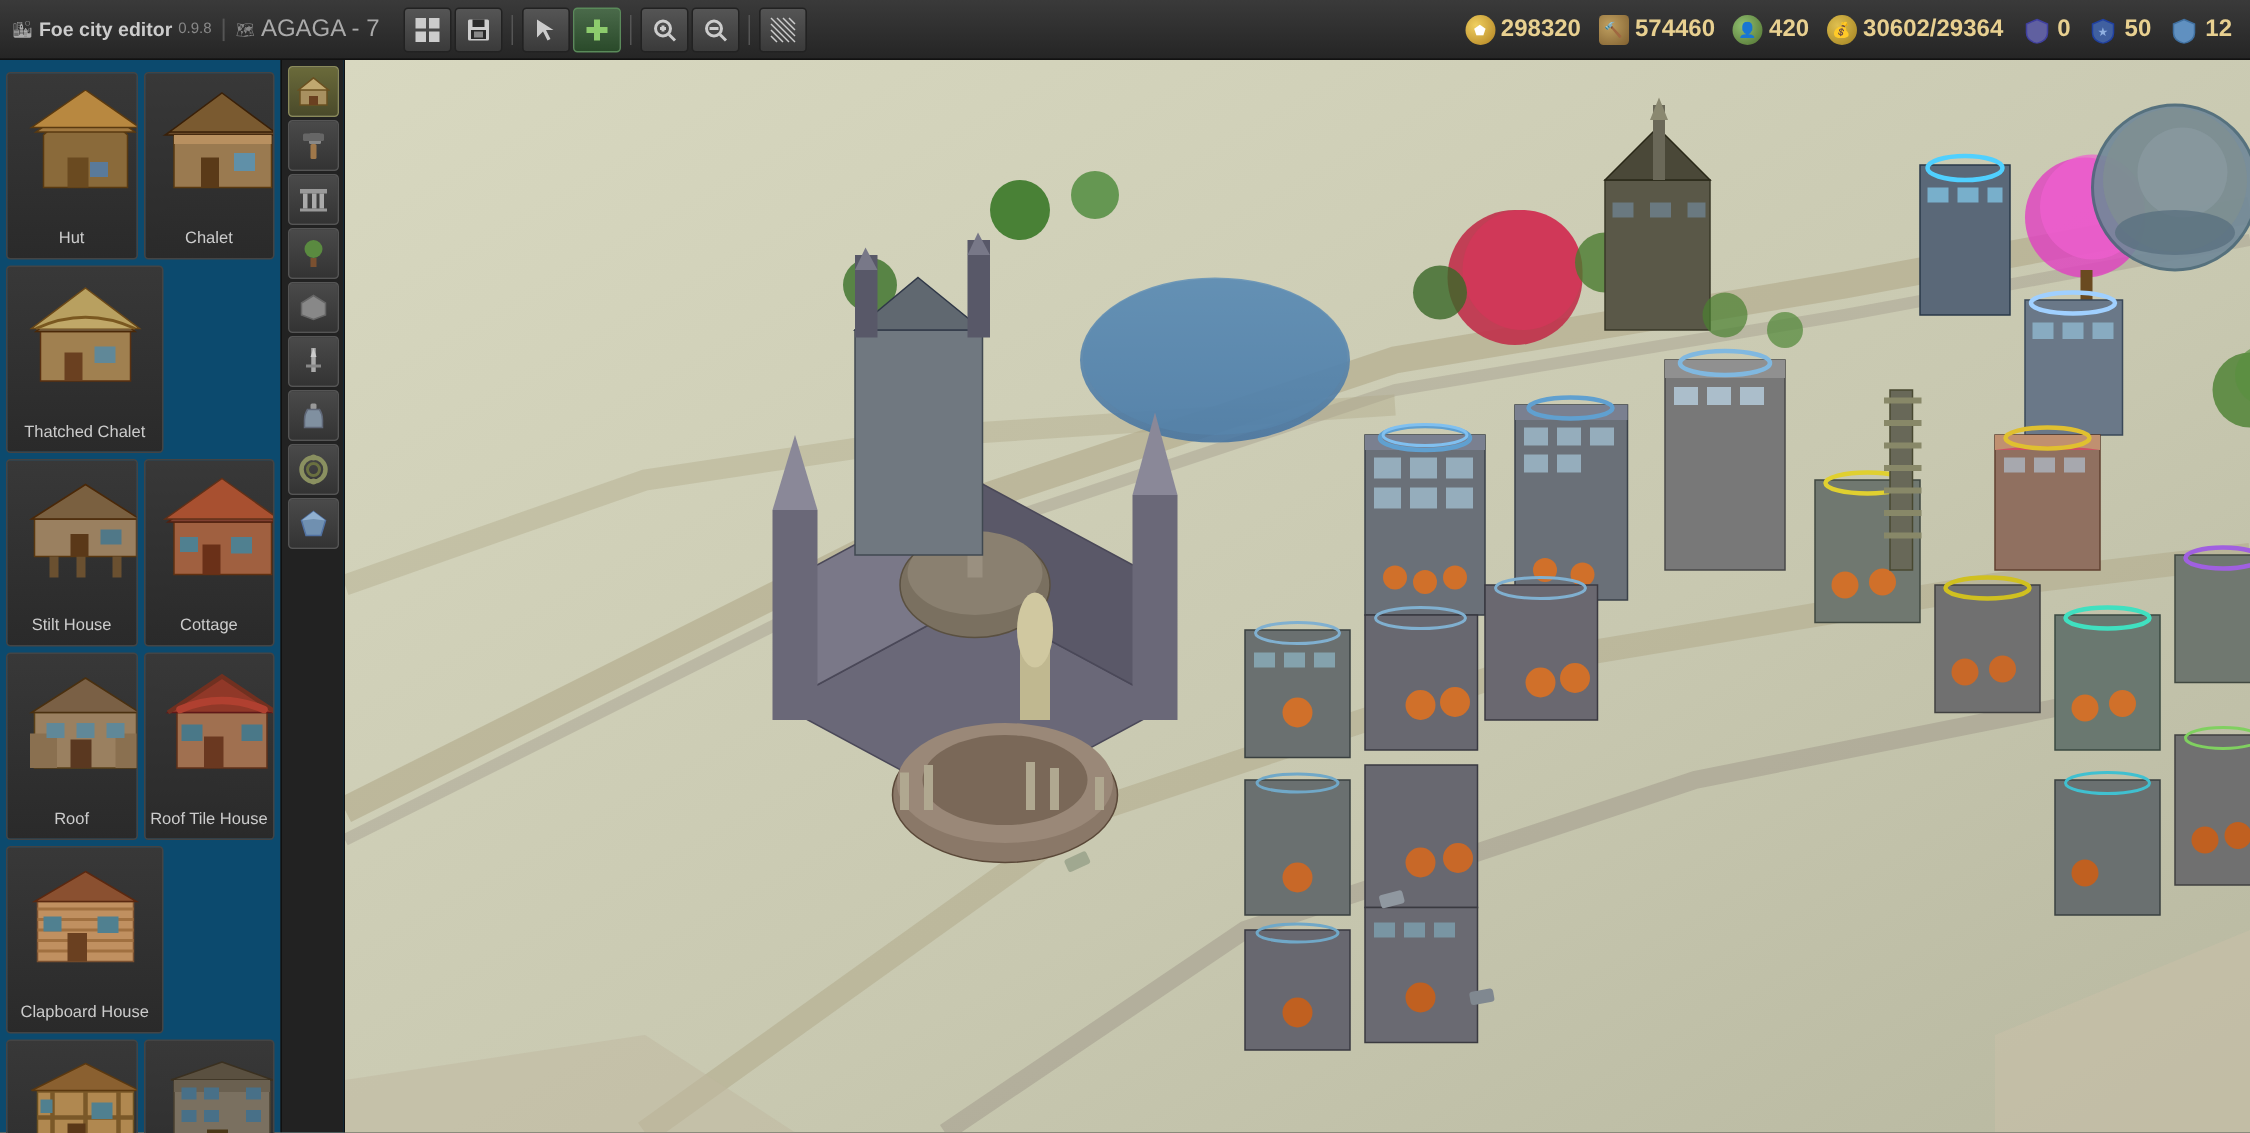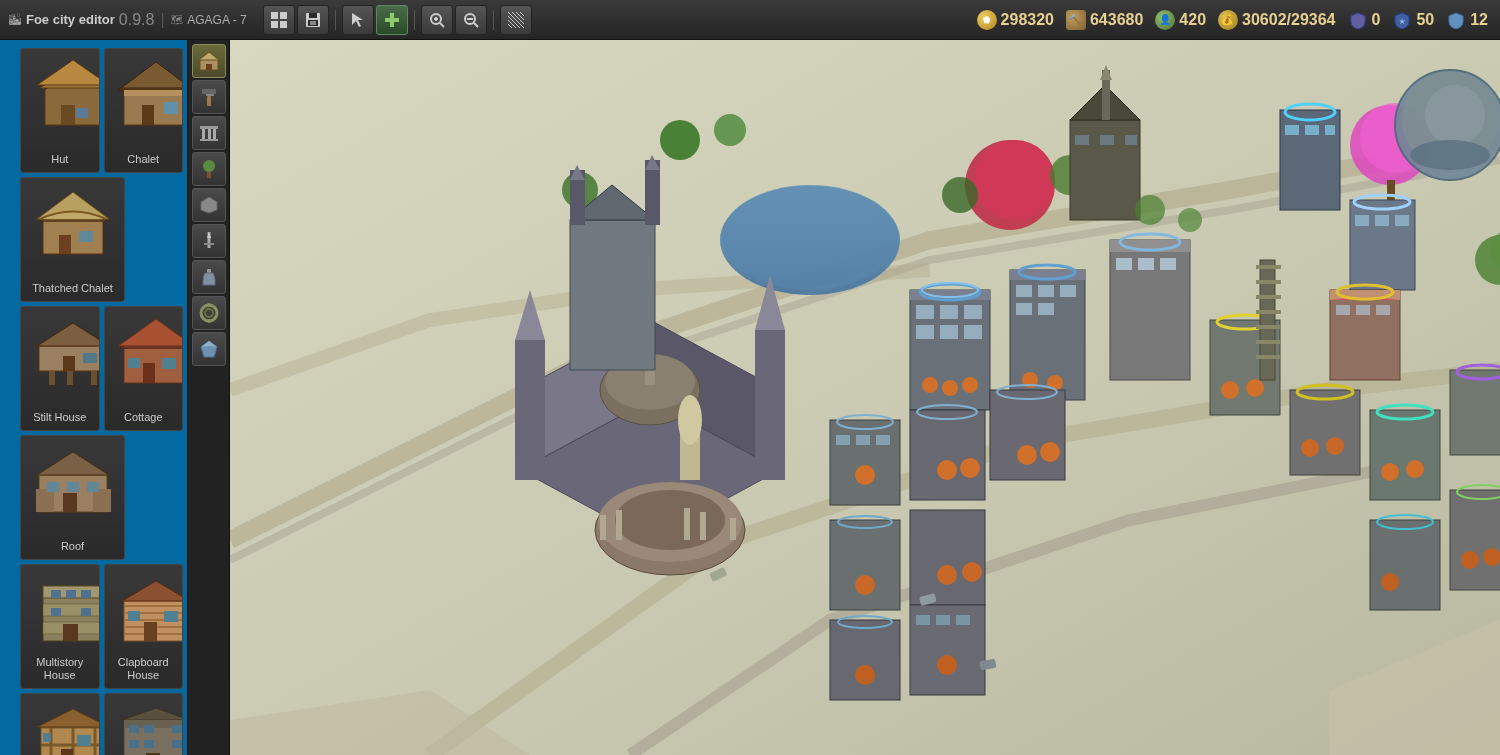--- a/index.html
+++ b/index.html
@@ -83,27 +83,26 @@
     
     #main {
       display: flex;
       width: 100%;
       height: calc(755px - 40px);
     }
 
     
     #sidebar {
       width: 230px;
-      background: #0369a1;
+      background: #0c4a6e;
       border-right: 1px solid #111;
       display: flex;
       flex-direction: column;
       overflow: hidden;
       position: relative;
-      padding-left: 16px;
     }
 
     #building-list {
       flex: 1;
       overflow-y: auto;
       overflow-x: hidden;
       padding: 8px 4px;
     }
     #building-list::-webkit-scrollbar { width: 8px; }
     #building-list::-webkit-scrollbar-track { background: #1a1a1a; }
@@ -198,24 +197,24 @@
       overflow: hidden;
     }
   </style>
 </head>
 <body>
 
 <div id="topbar">
   <div id="topbar-left">
     <span id="app-title-icon" style="color:#aaa;font-size:11px;margin-right:4px;">🏙</span>
     <span style="color:#ccc;font-size:13px;font-weight:bold;">Foe city editor</span>
-    <span style="color:#888;font-size:16px;margin-left:4px;">0.9.8</span>
+    <span style="color:#888;font-size:10px;margin-left:4px;">0.9.8</span>
     <span style="color:#555;margin:0 6px;">|</span>
     <span style="color:#888;font-size:10px;">🗺</span>
-    <span style="color:#aaa;font-size:12px;margin-left:4px;">AGAGA - 7</span>
+    <span style="color:#aaa;font-size:16px;margin-left:4px;">AGAGA - 7</span>
   </div>
 
   <div id="toolbar-icons">
     <button class="toolbar-btn" title="Grid View">
       <svg width="18" height="18" viewBox="0 0 18 18" fill="#ccc">
           <rect x="1" y="1" width="7" height="7"></rect>
           <rect x="10" y="1" width="7" height="7"></rect>
           <rect x="1" y="10" width="7" height="7"></rect>
           <rect x="10" y="10" width="7" height="7"></rect>
         </svg>
@@ -270,21 +269,21 @@
     </button>
   </div>
 
   <div id="topbar-right">
     <div class="resource-item">
       <div class="resource-icon icon-gold" style="width:20px;height:20px;border-radius:50%;background:radial-gradient(circle at 35% 35%,#f0d060,#b08020);display:flex;align-items:center;justify-content:center;font-size:9px;">⬟</div>
       <span class="res-val">298320</span>
     </div>
     <div class="resource-item">
       <div class="resource-icon" style="width:20px;height:20px;background:radial-gradient(circle at 35% 35%,#c0a060,#806030);border-radius:3px;display:flex;align-items:center;justify-content:center;font-size:10px;">🔨</div>
-      <span class="res-val">643680</span>
+      <span class="res-val">574460</span>
     </div>
     <div class="resource-item">
       <div class="resource-icon" style="width:20px;height:20px;background:radial-gradient(circle at 35% 35%,#90c070,#507030);border-radius:50%;display:flex;align-items:center;justify-content:center;font-size:10px;">👤</div>
       <span class="res-val">420</span>
     </div>
     <div class="resource-item">
       <div class="resource-icon" style="width:20px;height:20px;background:radial-gradient(circle at 35% 35%,#e0c050,#a08020);border-radius:50%;display:flex;align-items:center;justify-content:center;font-size:10px;">💰</div>
       <span class="res-val">30602/29364</span>
     </div>
     <div class="resource-item">
@@ -404,40 +403,37 @@
                 <rect x="5" y="42" width="18" height="23" fill="#8a7050"></rect>
                 <rect x="62" y="42" width="18" height="23" fill="#8a7050"></rect>
                 <rect x="32" y="46" width="14" height="19" fill="#5a3820"></rect>
                 <rect x="16" y="35" width="12" height="10" fill="#608898"></rect>
                 <rect x="56" y="35" width="12" height="10" fill="#608898"></rect>
                 <rect x="36" y="35" width="12" height="10" fill="#608898"></rect>
               </svg>
             </div>
             <span class="building-label">Roof</span>
           </div>
+          <div class="building-item">
+            <div class="building-thumb">
+              <svg width="85" height="70" viewBox="0 0 85 70">
+                <rect x="12" y="28" width="60" height="37" fill="#a07050" stroke="#603018" stroke-width="1"></rect>
+                <polygon points="42,4 78,28 6,28" fill="#903828" stroke="#601818" stroke-width="1"></polygon>
+                <path d="M6,28 L42,4 L78,28" fill="none" stroke="#703020" stroke-width="3"></path>
+                <rect x="30" y="44" width="13" height="21" fill="#6a3820"></rect>
+                <rect x="15" y="36" width="14" height="11" fill="#4a7888"></rect>
+                <rect x="55" y="36" width="14" height="11" fill="#4a7888"></rect>
+                <path d="M14,26 Q42,14 70,26" fill="none" stroke="#b04030" stroke-width="5" stroke-linecap="round"></path>
+              </svg>
+            </div>
+            <span class="building-label">Roof Tile House</span>
+          </div>
         </div>
 
         <div class="building-row">
-          <div class="building-item">
-            <div class="building-thumb">
-              <svg width="85" height="70" viewBox="0 0 85 70">
-                <rect x="12" y="10" width="60" height="55" fill="#8a8060" stroke="#4a4020" stroke-width="1"></rect>
-                <rect x="12" y="10" width="60" height="12" fill="#a09870" stroke="#5a4820" stroke-width="1"></rect>
-                <rect x="12" y="28" width="60" height="12" fill="#9a9068" stroke="#5a4820" stroke-width="0.5"></rect>
-                <rect x="12" y="46" width="60" height="12" fill="#9a9068" stroke="#5a4820" stroke-width="0.5"></rect>
-                <rect x="20" y="14" width="10" height="8" fill="#507090"></rect>
-                <rect x="35" y="14" width="10" height="8" fill="#507090"></rect>
-                <rect x="50" y="14" width="10" height="8" fill="#507090"></rect>
-                <rect x="20" y="32" width="10" height="8" fill="#507090"></rect>
-                <rect x="50" y="32" width="10" height="8" fill="#507090"></rect>
-                <rect x="32" y="48" width="15" height="17" fill="#5a3820"></rect>
-              </svg>
-            </div>
-            <span class="building-label">Multistory House</span>
-          </div>
           <div class="building-item">
             <div class="building-thumb">
               <svg width="85" height="70" viewBox="0 0 85 70">
                 <rect x="10" y="25" width="64" height="40" fill="#c09060" stroke="#7a5030" stroke-width="1"></rect>
                 <line x1="10" y1="30" x2="74" y2="30" stroke="#a07040" stroke-width="2"></line>
                 <line x1="10" y1="37" x2="74" y2="37" stroke="#a07040" stroke-width="2"></line>
                 <line x1="10" y1="44" x2="74" y2="44" stroke="#a07040" stroke-width="2"></line>
                 <line x1="10" y1="51" x2="74" y2="51" stroke="#a07040" stroke-width="2"></line>
                 <line x1="10" y1="58" x2="74" y2="58" stroke="#a07040" stroke-width="2"></line>
                 <polygon points="42,5 76,25 8,25" fill="#8a5030" stroke="#5a2810" stroke-width="1"></polygon>

